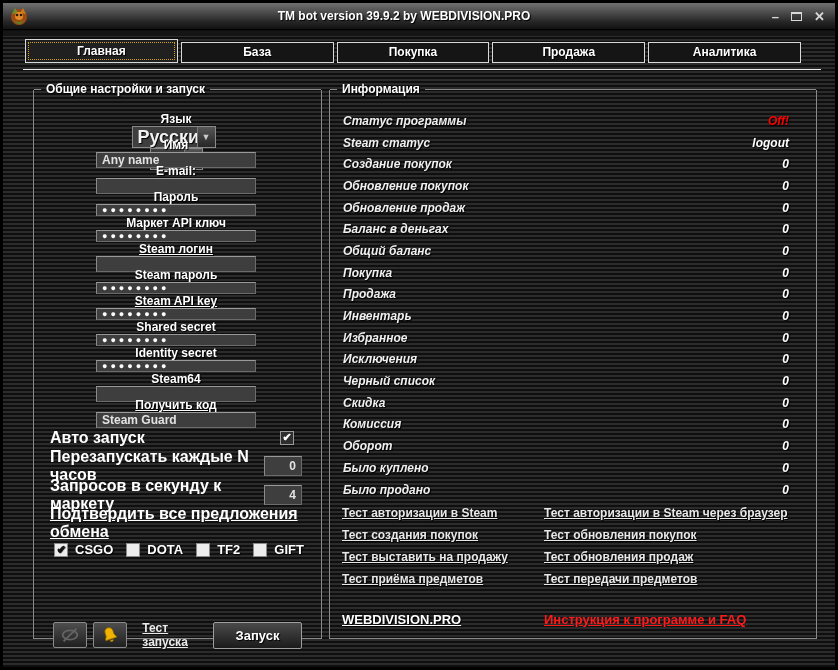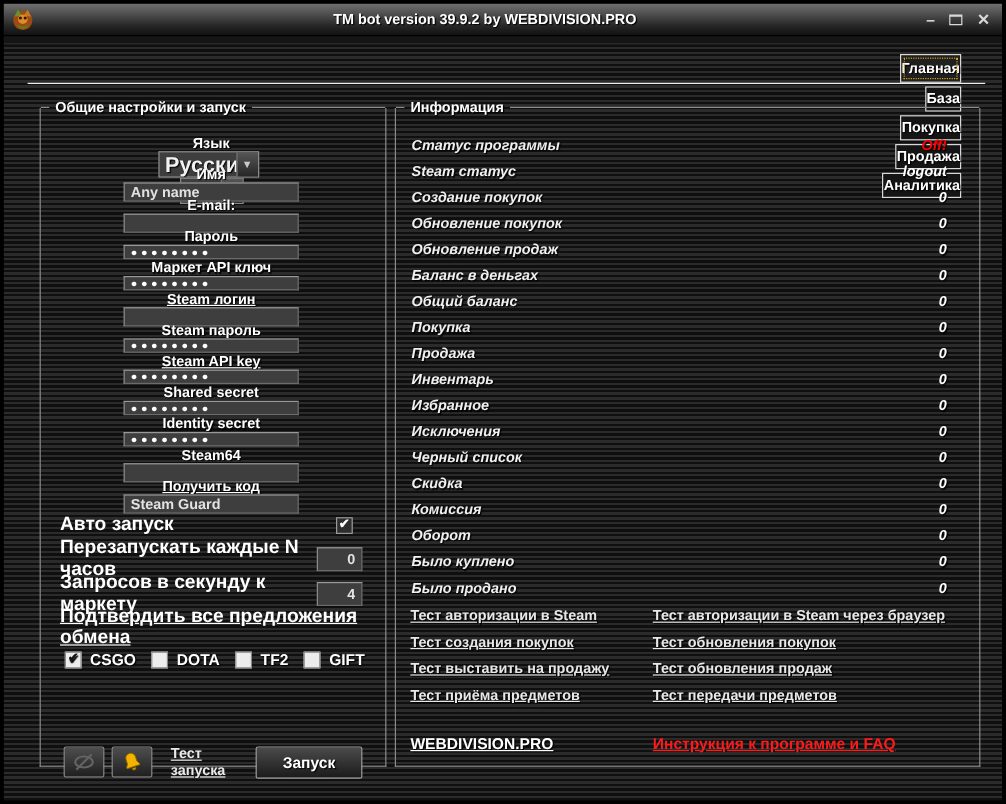--- a/index.html
+++ b/index.html
@@ -15,39 +15,39 @@
     background:linear-gradient(180deg,#707070 0%,#4a4a4a 38%,#262626 72%,#121212 100%);
     border-bottom:1px solid #000;}
   .app-icon{position:absolute;left:6px;top:3px;width:20px;height:20px;}
   .wtitle{position:absolute;left:60px;right:90px;top:0;height:27px;line-height:27px;
     text-align:center;font-size:12px;color:#fff;text-shadow:1px 1px 1px #000;}
   .win-controls{position:absolute;right:10px;top:0;height:27px;display:flex;align-items:center;gap:12px;}
   .wc{color:#d9d9d9;font-size:13px;line-height:1;cursor:default;}
   .wc-max{width:11px;height:9px;border:1px solid #d9d9d9;border-top-width:2px;display:inline-block;}
   .under-title{position:absolute;top:28px;left:0;right:0;height:6px;background:#151515;border-bottom:1px solid #2c2c2c;}
   
-  .tabs{position:absolute;top:42px;left:22px;width:776px;height:18px;display:flex;gap:3px;align-items:flex-end;flex-direction:column;}
+  .tabs{position:absolute;top:42px;left:22px;width:776px;height:18px;display:flex;gap:3px;align-items:flex-end;}
   .tab{flex:1;height:21px;line-height:19px;text-align:center;font-size:12px;
     background:#151515;border:1px solid #d9d9d9;color:#fff;cursor:pointer;text-shadow:1px 1px 1px #000;}
   .tab.active{height:24px;line-height:22px;background:#202020;outline:1px dotted #cfa21d;outline-offset:-4px;}
   .tabline{position:absolute;top:66px;left:20px;width:798px;height:1px;background:#ededed;}
   
   .panel{position:absolute;border:1px solid #8a8a8a;border-top:none;}
   .panel-left{left:30px;top:87px;width:289px;height:549px;}
   .panel-right{left:326px;top:87px;width:488px;height:549px;}
   .legendrow{position:absolute;top:-8px;left:0;right:0;display:flex;align-items:center;pointer-events:none;}
   .legendrow::before{content:"";width:7px;height:1px;background:#8a8a8a;}
   .legendrow::after{content:"";flex:1;height:1px;background:#8a8a8a;}
   .legendrow .ltext{padding:0 5px;font-size:12px;color:#fff;text-shadow:1px 1px 1px #000;line-height:15px;}
   
   .fields{position:absolute;top:22px;left:0;right:0;}
   .frow{height:26px;display:flex;align-items:center;padding:0 19px 0 16px;flex-direction:column;}
   .frow .flabel{flex:1;font-size:12px;text-shadow:1px 1px 1px #000;white-space:nowrap;}
   .ulink{text-decoration:underline;cursor:pointer;}
-  .inp{width:146px;height:20px;background:#3e3e3e;border:1px solid #6b6b6b;border-top-color:#999;border-left-color:#8a8a8a;
+  .inp{width:160px;height:20px;background:#3e3e3e;border:1px solid #6b6b6b;border-top-color:#999;border-left-color:#8a8a8a;
     color:#e2e2e2;font-family:"Liberation Sans",sans-serif;font-weight:bold;font-size:12px;padding:0 5px;outline:none;}
   .inp.pw{font-size:9px;letter-spacing:3px;color:#fff;}
   .dd{height:22px;background:#3e3e3e;border:1px solid #8a8a8a;display:flex;align-items:center;cursor:pointer;}
   .dd .ddtxt{flex:1;padding:0 5px;font-size:18px;color:#f2f2f2;text-shadow:1px 1px 1px #000;white-space:nowrap;overflow:hidden;}
   .dd .ddarrow{width:18px;align-self:stretch;border-left:1px solid #777;background:linear-gradient(#565656,#262626);
     display:flex;align-items:center;justify-content:center;font-size:9px;color:#c9c9c9;}
   .dd1{width:84px;margin-right:5px;}
   .dd2{width:53px;}
   .cb{width:14px;height:14px;border:1px solid #9a9a9a;background:#2e2e2e;position:relative;cursor:pointer;flex:0 0 auto;}
   .cb.on::after{content:"✔";position:absolute;inset:0;display:flex;align-items:center;justify-content:center;

